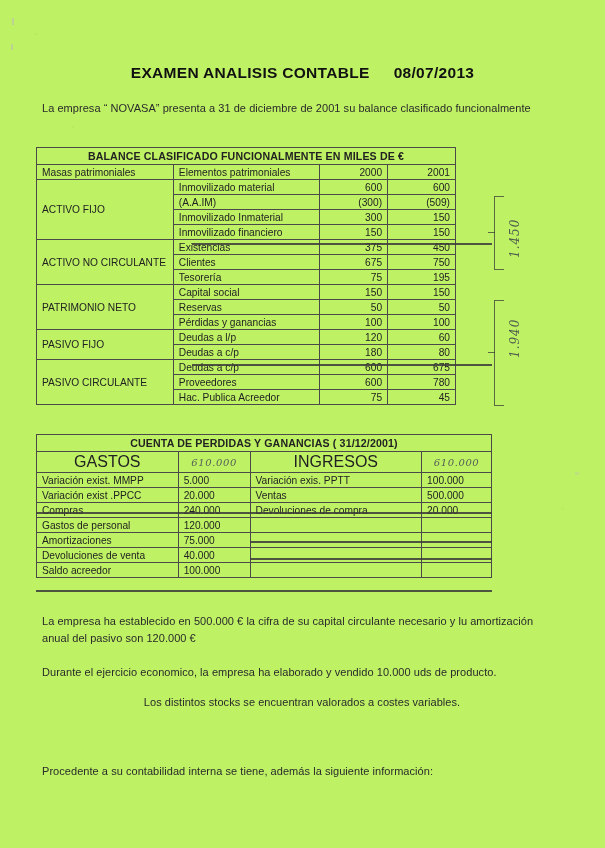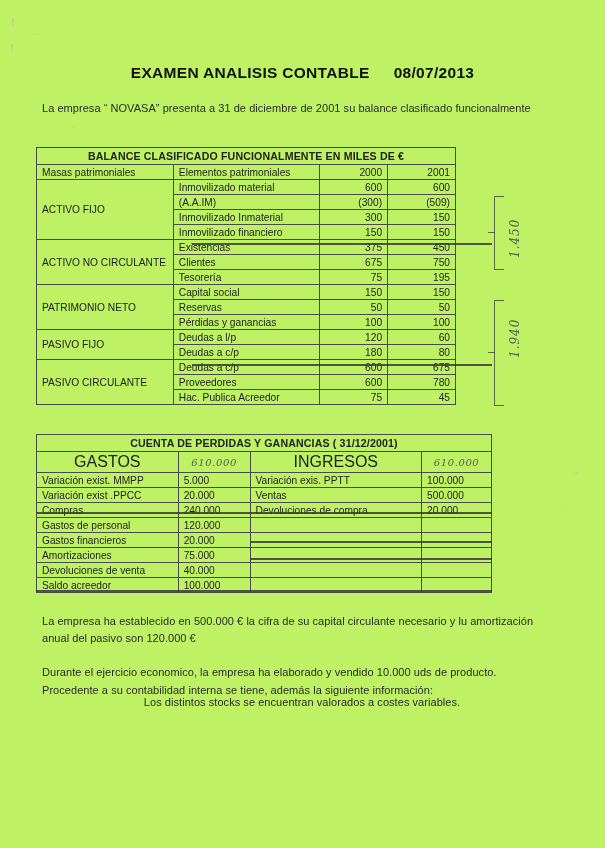--- a/index.html
+++ b/index.html
@@ -343,26 +343,20 @@
         <td class="c-left">Devoluciones de compra</td>
         <td class="c-left">20.000</td>
       </tr>
       <tr>
         <td class="c-left">Gastos de personal</td>
         <td class="c-left">120.000</td>
         <td class="c-left"></td>
         <td class="c-left"></td>
       </tr>
       <tr>
-        <td class="c-left">Gastos financieros</td>
-        <td class="c-left">20.000</td>
-        <td class="c-left"></td>
-        <td class="c-left"></td>
-      </tr>
-      <tr>
         <td class="c-left">Amortizaciones</td>
         <td class="c-left">75.000</td>
         <td class="c-left"></td>
         <td class="c-left"></td>
       </tr>
       <tr>
         <td class="c-left">Devoluciones de venta</td>
         <td class="c-left">40.000</td>
         <td class="c-left"></td>
         <td class="c-left"></td>
@@ -387,17 +381,17 @@
   </div>
 
   <div class="para" style="top:664px;">
     <div>Durante el ejercicio economico, la empresa ha elaborado y vendido 10.000 uds de producto.</div>
   </div>
 
   <div class="para" style="top:694px;text-align:center;">
     <div>Los distintos stocks se encuentran valorados a costes variables.</div>
   </div>
 
-  <div class="para" style="top:682px;">
+  <div class="para" style="top:763px;">
     <div>Procedente a su contabilidad interna se tiene, además la siguiente información:</div>
   </div>
 
 </div>
 
 </body></html>

